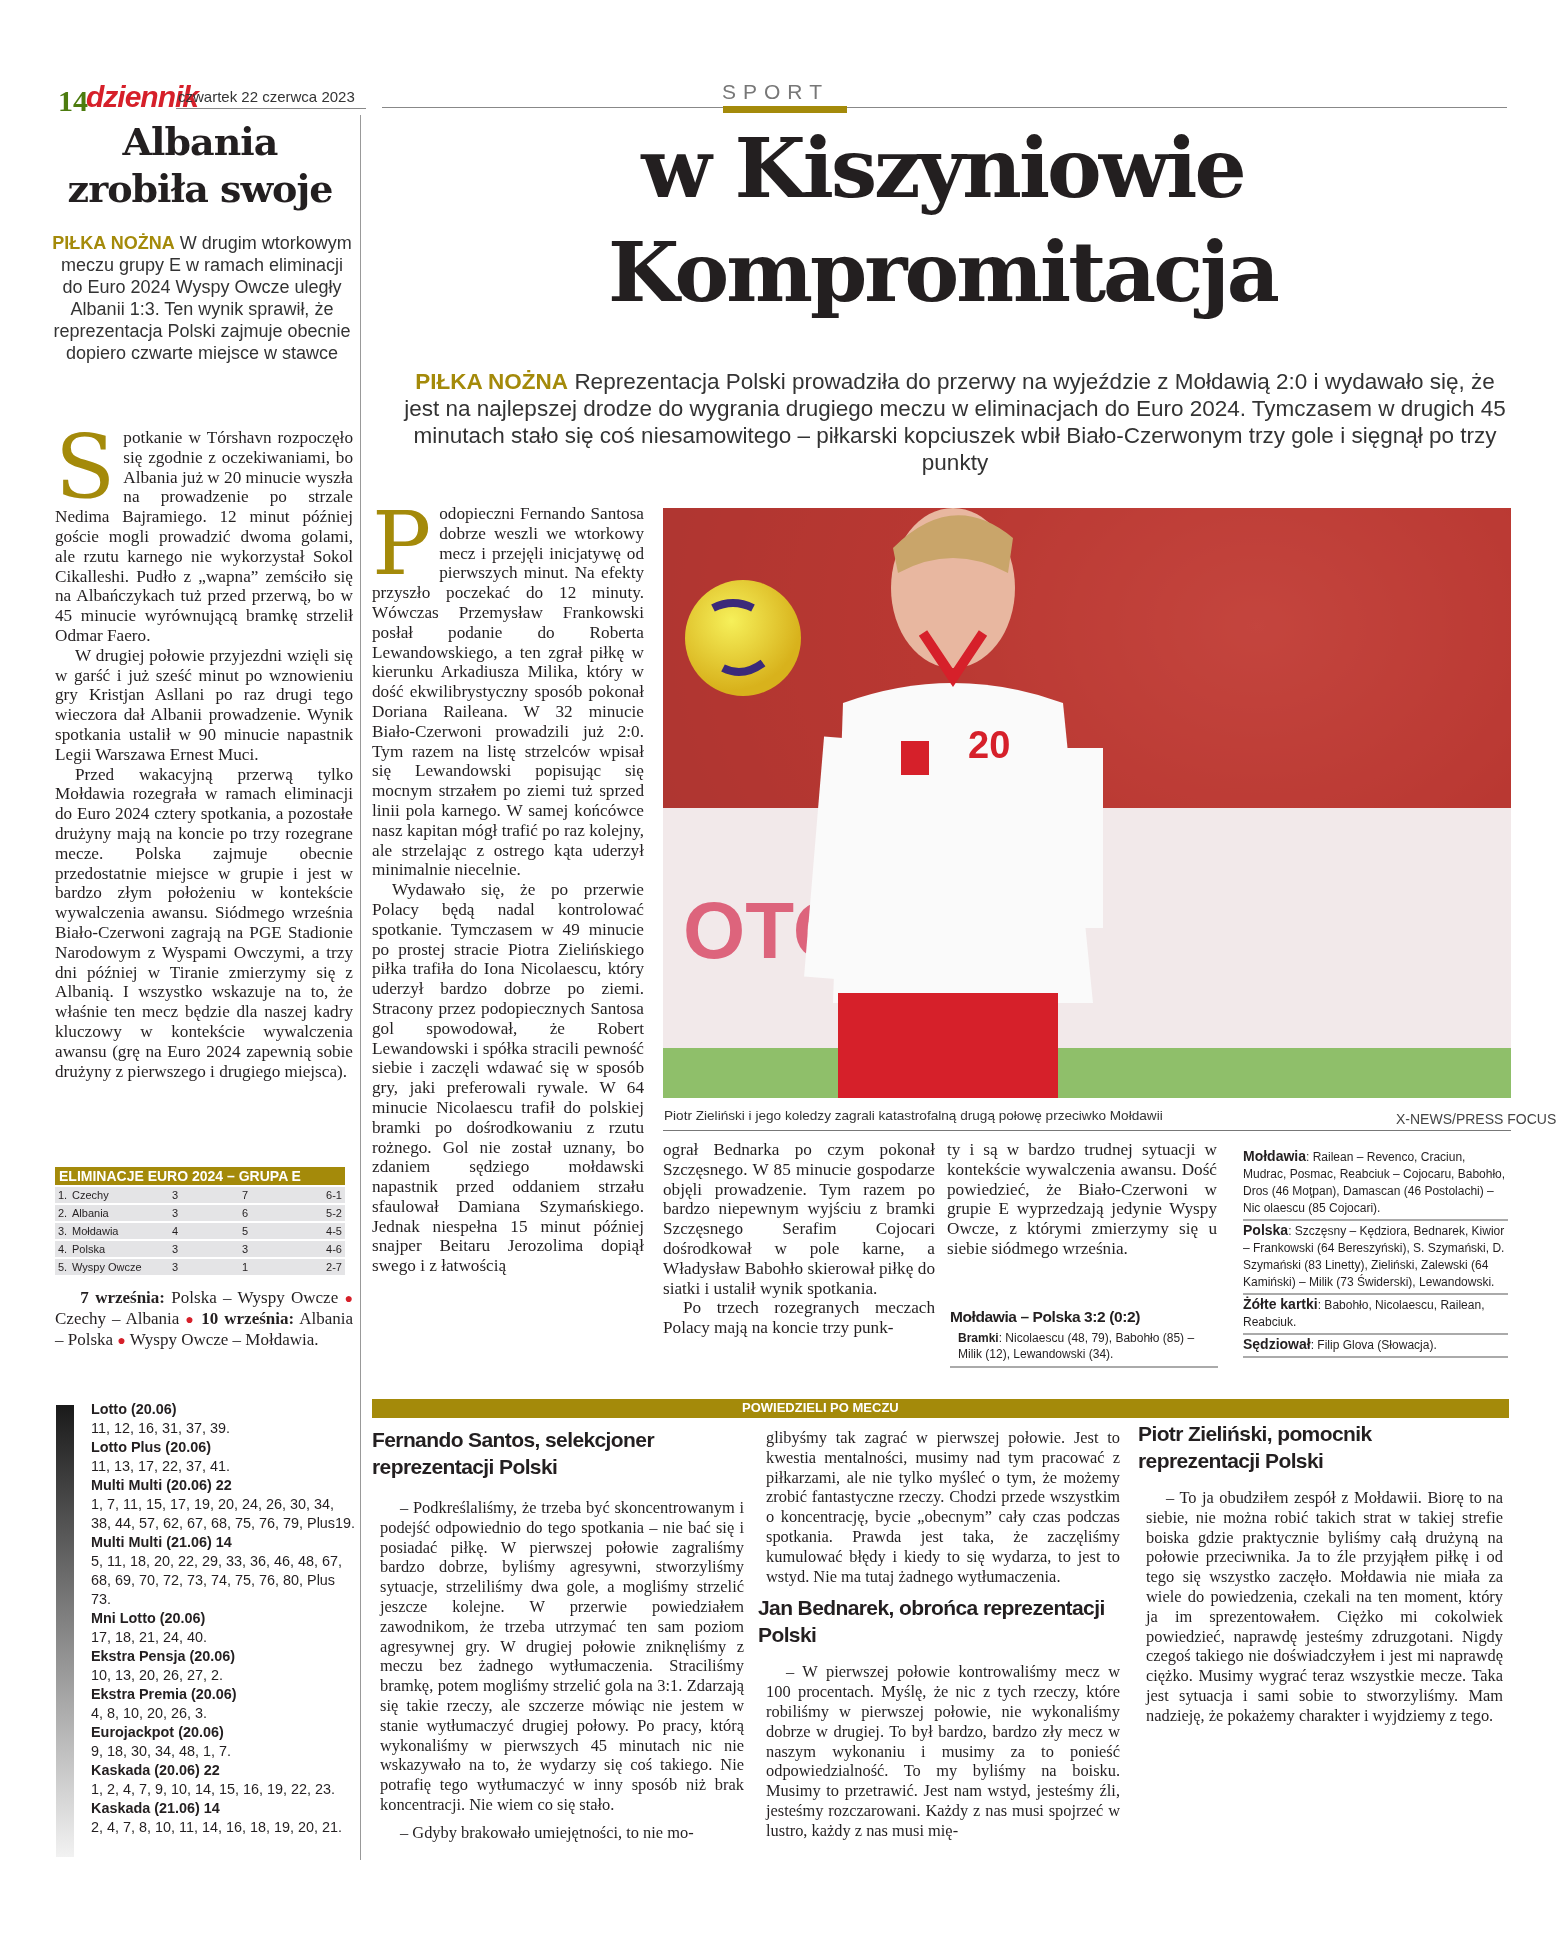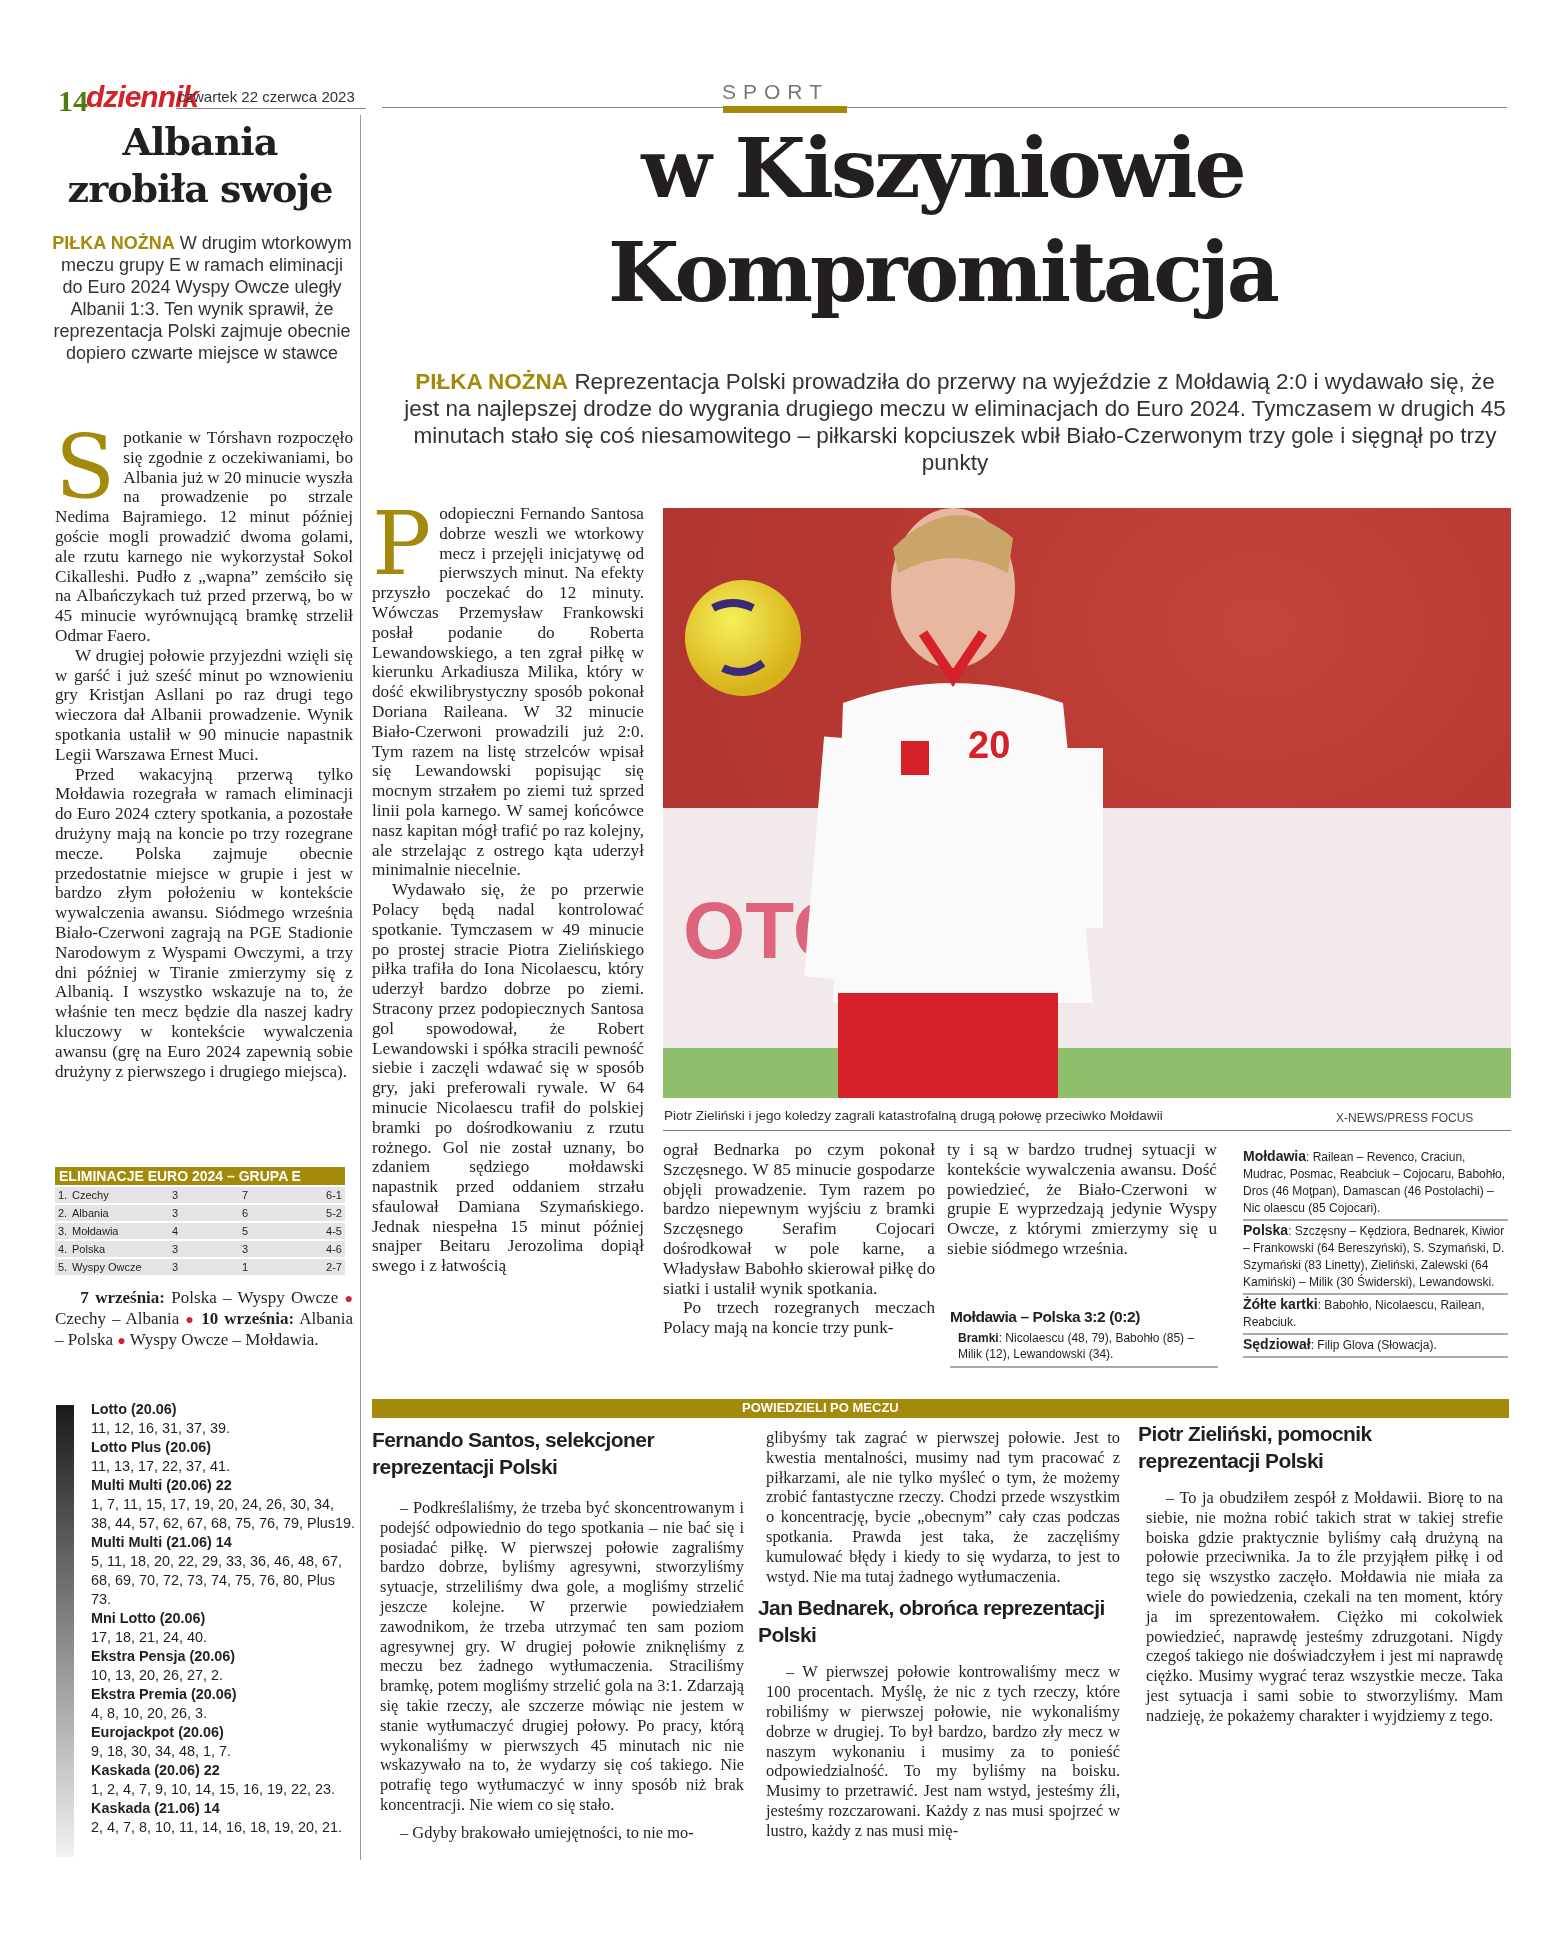--- a/index.html
+++ b/index.html
@@ -43,21 +43,21 @@
 
   
   #main-title{left:380px;top:116px;width:1125px;text-align:center;font-family:"DejaVu Serif",serif;font-size:82px;line-height:104px;font-weight:bold;letter-spacing:-3px;}
   #main-lead{left:395px;top:368px;width:1120px;text-align:center;font-family:"Liberation Sans",sans-serif;font-size:22.5px;line-height:27px;color:#333;}
   #main-lead b{color:#a48a0a;}
 
   #col2{left:372px;top:504px;width:272px;}
   #photo{left:663px;top:508px;width:848px;height:590px;overflow:hidden;
     background:radial-gradient(ellipse at 70% 20%,#d4534b 0%,#b9322d 40%,#8f2a2a 100%);}
   #caption{left:664px;top:1108px;font-family:"Liberation Sans",sans-serif;font-size:13.6px;color:#333;}
-  #credit{left:1336px;top:1111px;font-family:"Liberation Sans",sans-serif;font-size:12px;color:#444;}
+  #credit{left:1396px;top:1111px;font-family:"Liberation Sans",sans-serif;font-size:14px;color:#444;}
   #caption-rule{left:663px;top:1130px;width:848px;height:1px;background:#777;}
 
   #col3{left:663px;top:1140px;width:272px;}
   #col4{left:947px;top:1140px;width:270px;}
   #score{left:950px;top:1308px;width:268px;}
   #score-title{font-family:"Liberation Sans",sans-serif;font-weight:bold;font-size:15.5px;letter-spacing:-0.4px;}
   #score-scorers{font-family:"Liberation Sans",sans-serif;font-size:12px;line-height:16px;margin-top:4px;padding-left:8px;border-bottom:2px solid #aaa;padding-bottom:4px;}
   #lineups{left:1243px;top:1147px;width:265px;font-family:"Liberation Sans",sans-serif;font-size:12px;line-height:17px;}
   .lu{border-bottom:2px solid #aaa;padding:1px 0 2px;}
   .lu b{font-size:14px;}
@@ -222,21 +222,21 @@
   <p class="first">ty i są w bardzo trudnej sytuacji w kontekście wywalczenia awansu. Dość powiedzieć, że Biało-Czerwoni w grupie E wyprzedzają jedynie Wyspy Owcze, z którymi zmierzymy się u siebie siódmego września.</p>
 </div>
 
 <div class="abs" id="score">
   <div id="score-title">Mołdawia – Polska 3:2 (0:2)</div>
   <div id="score-scorers"><b>Bramki</b><span>: Nicolaescu (48, 79), Babohło (85) – Milik (12), Lewandowski (34).</span></div>
 </div>
 
 <div class="abs" id="lineups">
   <div class="lu"><b>Mołdawia</b><span>: Railean – Revenco, Craciun, Mudrac, Posmac, Reabciuk – Cojocaru, Babohło, Dros (46 Moţpan), Damascan (46 Postolachi) – Nic olaescu (85 Cojocari).</span></div>
-  <div class="lu"><b>Polska</b><span>: Szczęsny – Kędziora, Bednarek, Kiwior – Frankowski (64 Bereszyński), S. Szymański, D. Szymański (83 Linetty), Zieliński, Zalewski (64 Kamiński) – Milik (30 Świderski), Lewandowski.</span></div>
+  <div class="lu"><b>Polska</b><span>: Szczęsny – Kędziora, Bednarek, Kiwior – Frankowski (64 Bereszyński), S. Szymański, D. Szymański (83 Linetty), Zieliński, Zalewski (64 Kamiński) – Milik (73 Świderski), Lewandowski.</span></div>
   <div class="lu"><b>Żółte kartki</b><span>: Babohło, Nicolaescu, Railean, Reabciuk.</span></div>
   <div class="lu"><b>Sędziował</b><span>: Filip Glova (Słowacja).</span></div>
 </div>
 
 <div class="abs" id="pp-bar"></div>
 <div class="abs" id="pp-label">POWIEDZIELI PO MECZU</div>
 
 <div class="abs" id="q1">
   <div class="q-head" style="width:300px;">Fernando Santos, selekcjoner reprezentacji Polski</div>
   <div class="q-text" style="margin-top:18px;">

